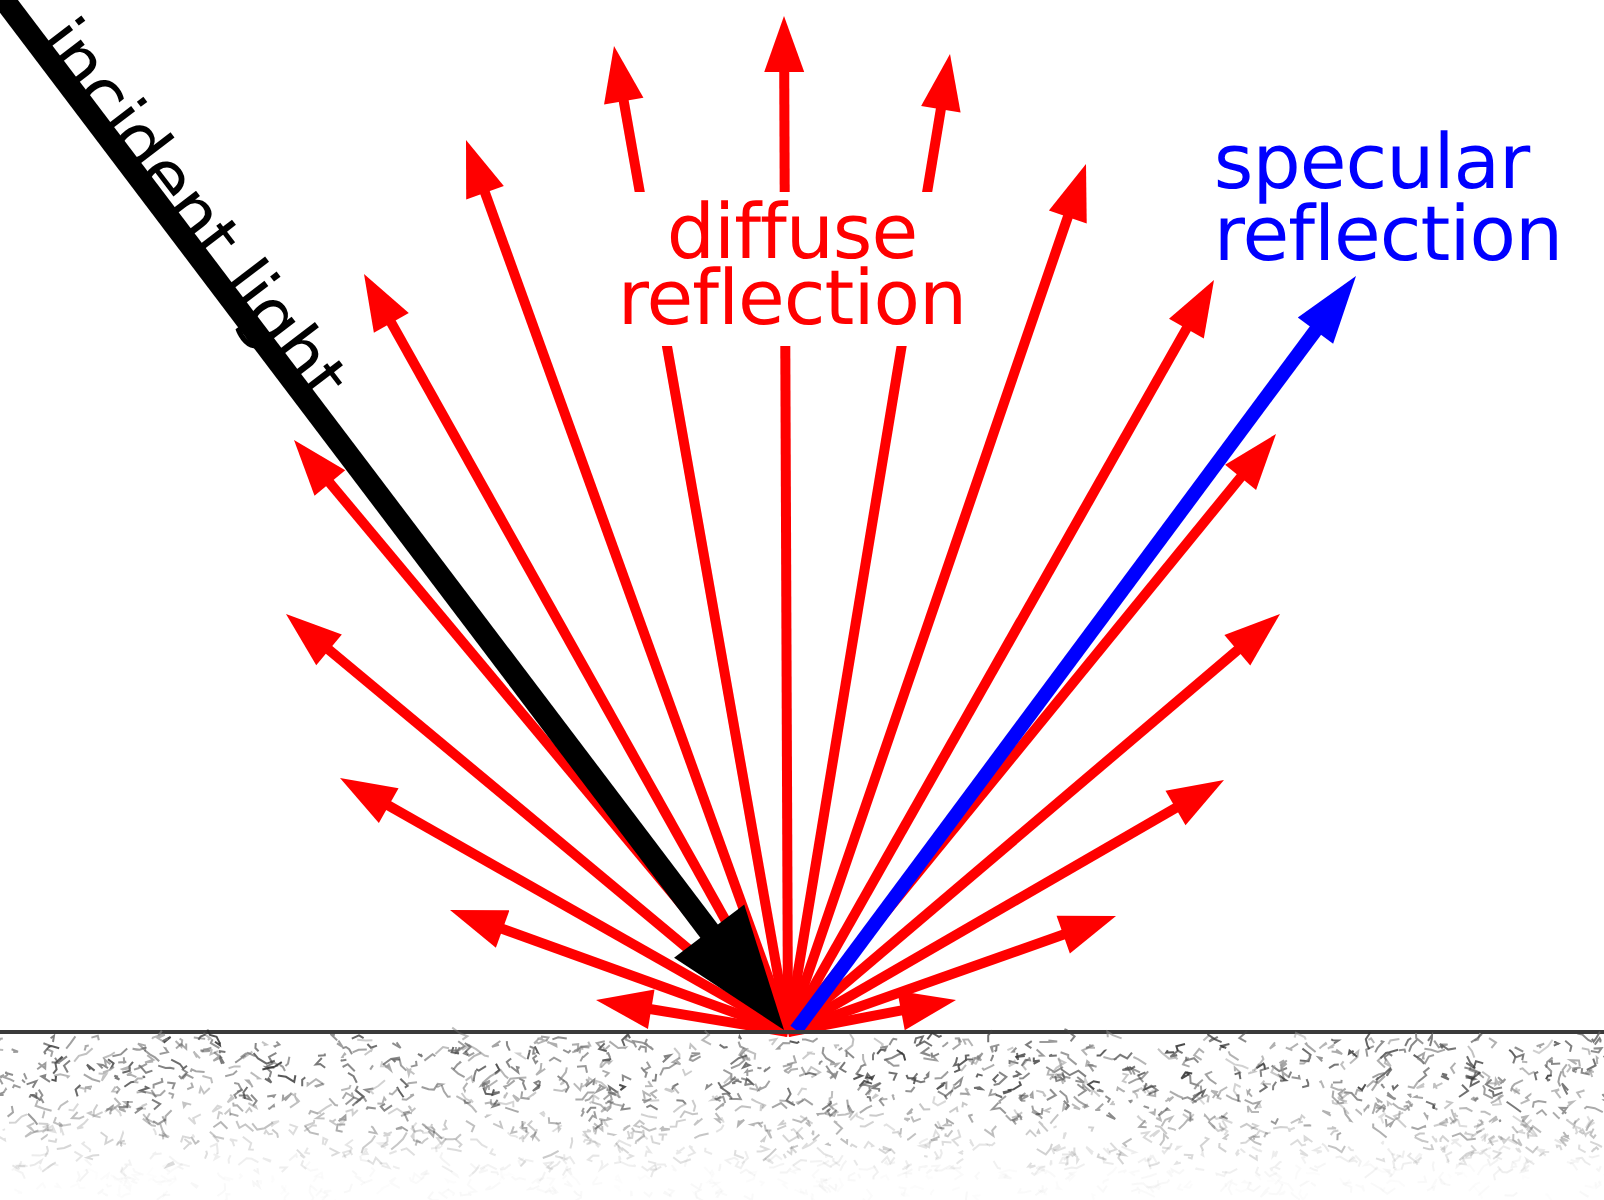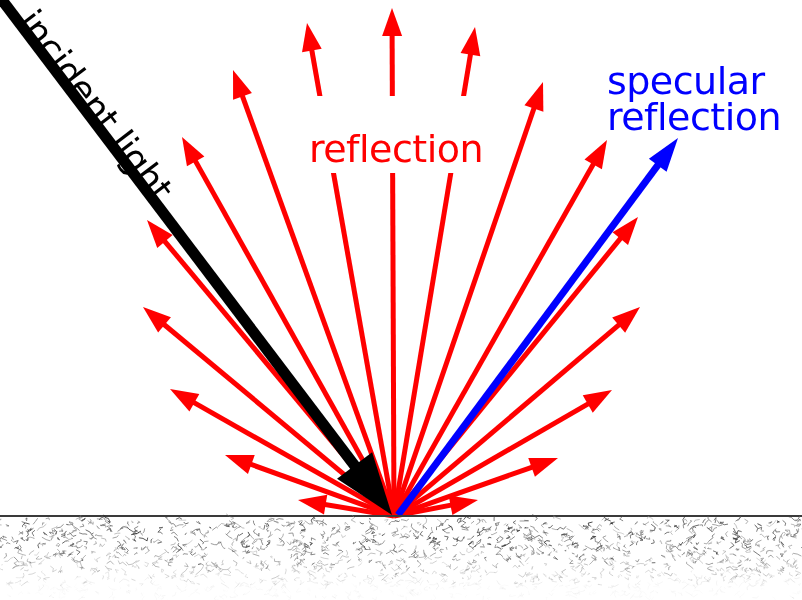--- a/index.html
+++ b/index.html
@@ -1618,17 +1618,17 @@
         <path d="M655.6 562.7 l-3.8 0.1 l3.2 -0.2" stroke="rgb(54,54,54)" stroke-opacity="0.41"></path>
         <path d="M74.1 590.3 l3.6 -2.0 l-3.8 -1.2 l2.7 -3.4" stroke="rgb(150,150,150)" stroke-opacity="0.02"></path>
         <path d="M204.8 588.6 l0.7 1.8 l2.6 1.2 l4.0 -3.0" stroke="rgb(91,91,91)" stroke-opacity="0.03"></path>
         <path d="M432.8 547.6 l2.1 -2.5 l-0.2 -1.6" stroke="rgb(58,58,58)" stroke-opacity="0.56"></path>
         <path d="M787.8 579.4 l3.2 -0.5 l1.6 2.1 l2.6 1.5" stroke="rgb(115,115,115)" stroke-opacity="0.14"></path>
       </g>
     </svg>
 
   <div class="lbl" id="incident-label" style="left: 40px; top: 4px; color: rgb(0, 0, 0); font-size: 36px; transform: rotate(52.7deg);">incident light</div>
 
-  <div class="lbl" id="diffuse-label" style="left: 396px; top: 96px; color: rgb(255, 0, 0); font-size: 38px; line-height: 33px;"><br><span>reflection</span></div>
+  <div class="lbl" id="diffuse-label" style="left: 396px; top: 96px; color: rgb(255, 0, 0); font-size: 38px; line-height: 33px;"><span>diffuse</span><br><span>reflection</span></div>
 
   <div class="lbl" id="specular-label" style="left: 694px; top: 63px; color: rgb(0, 0, 255); font-size: 38px; line-height: 36px;"><span>specular</span><br><span>reflection</span></div>
 
 </div>
 
 </body></html>

